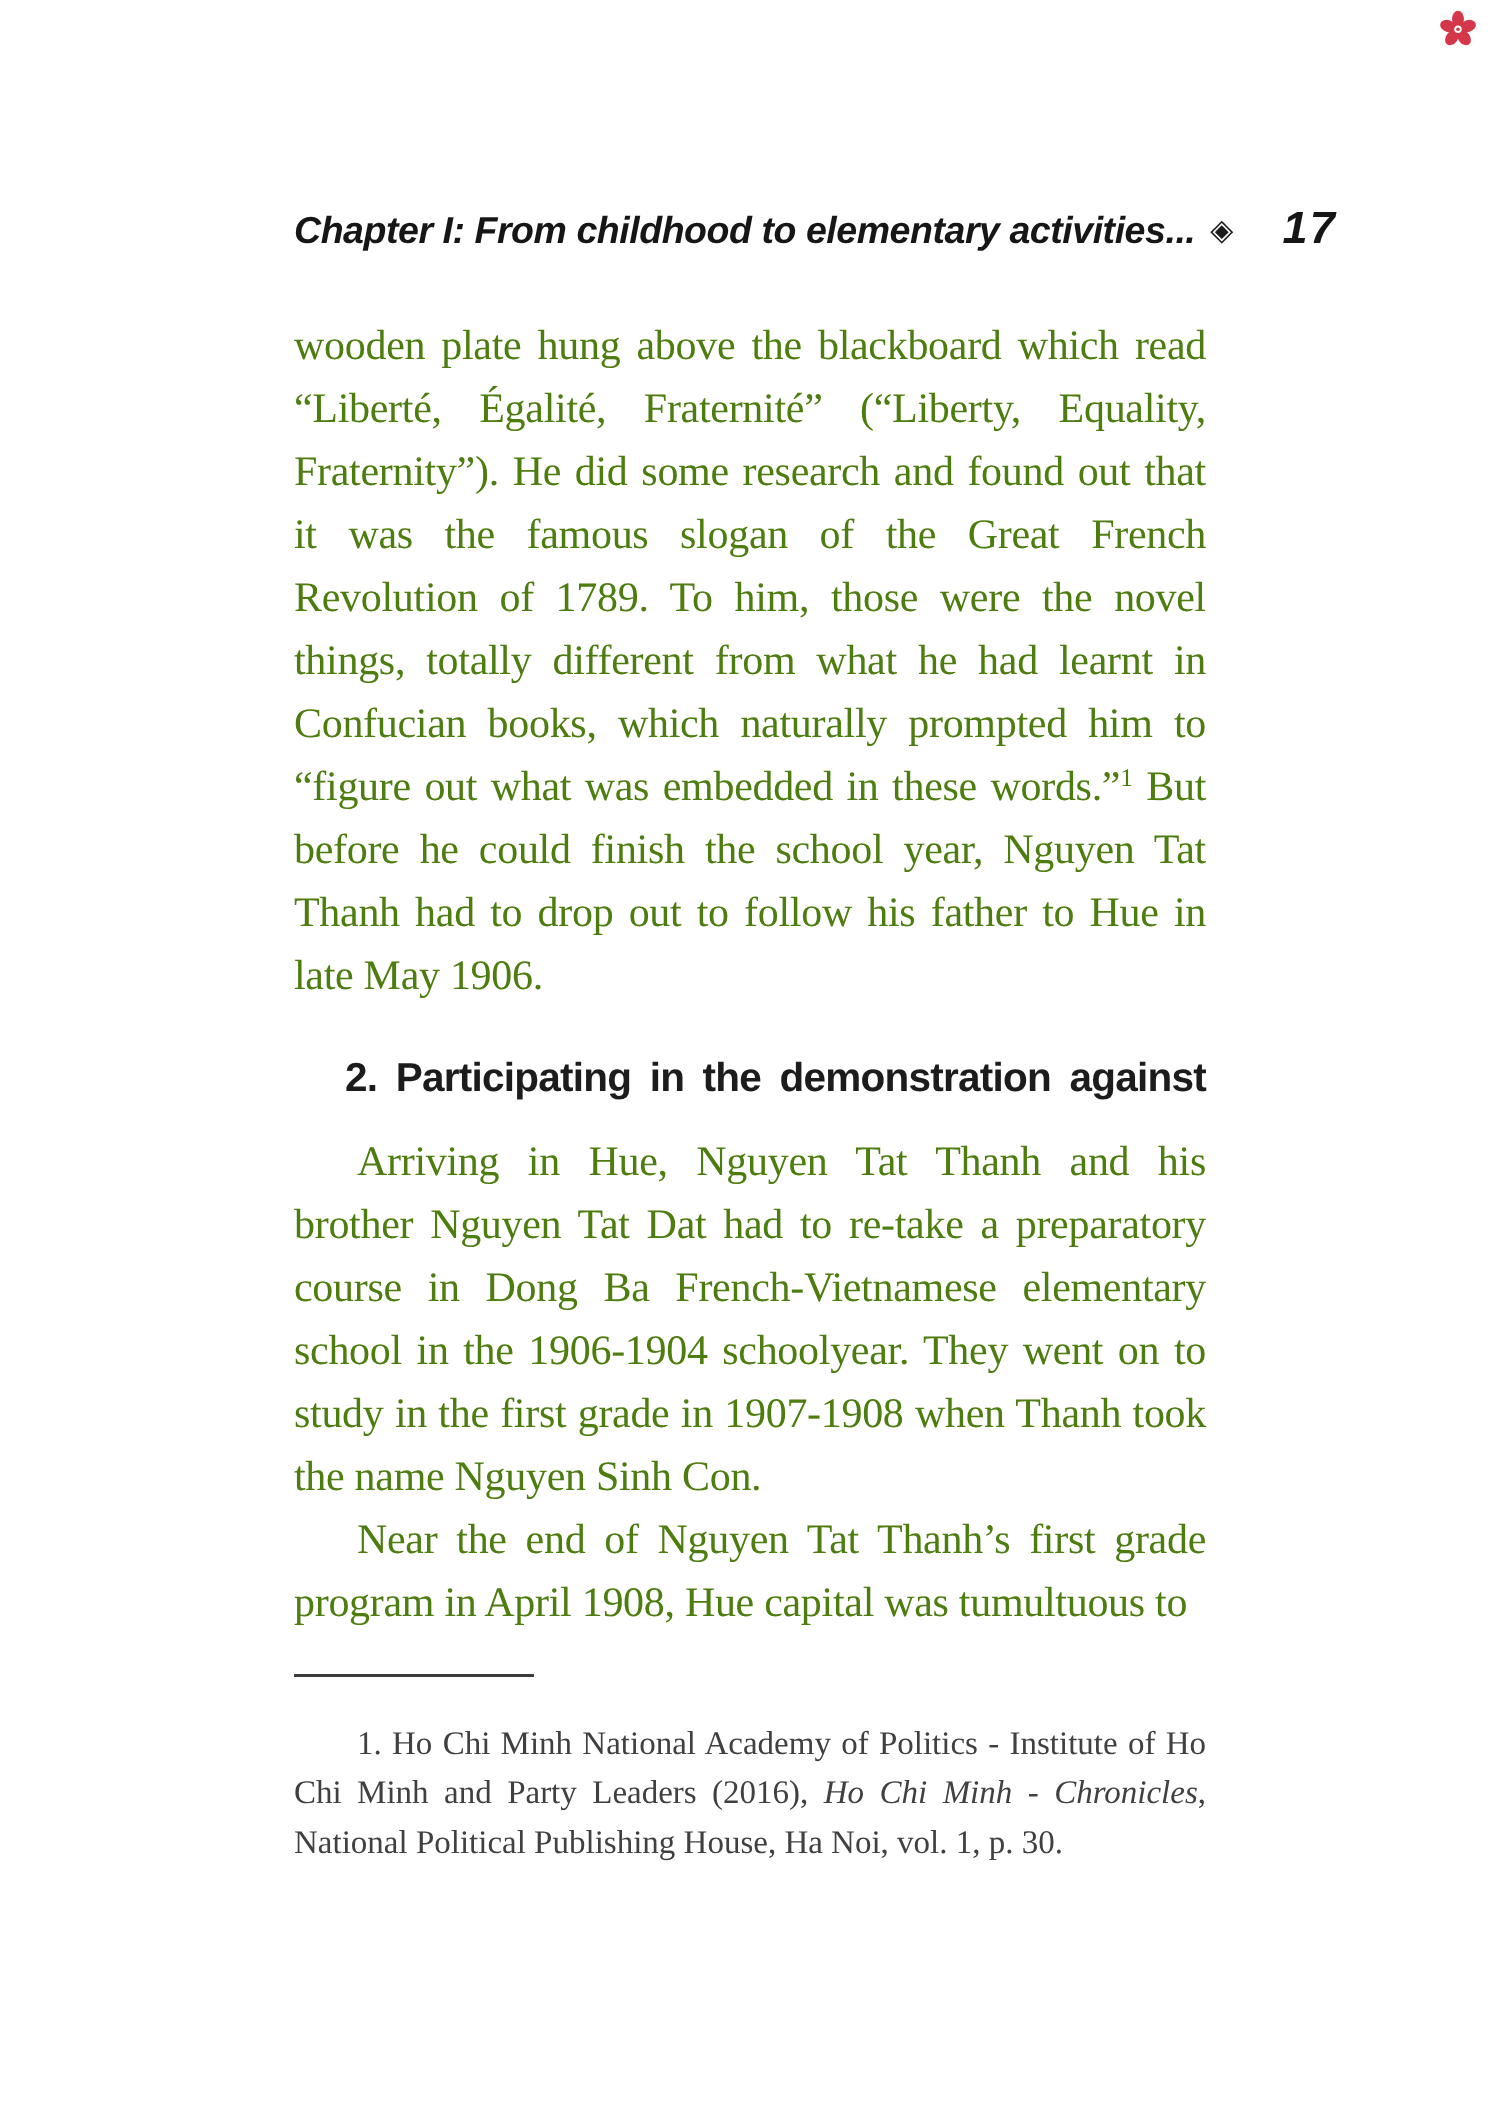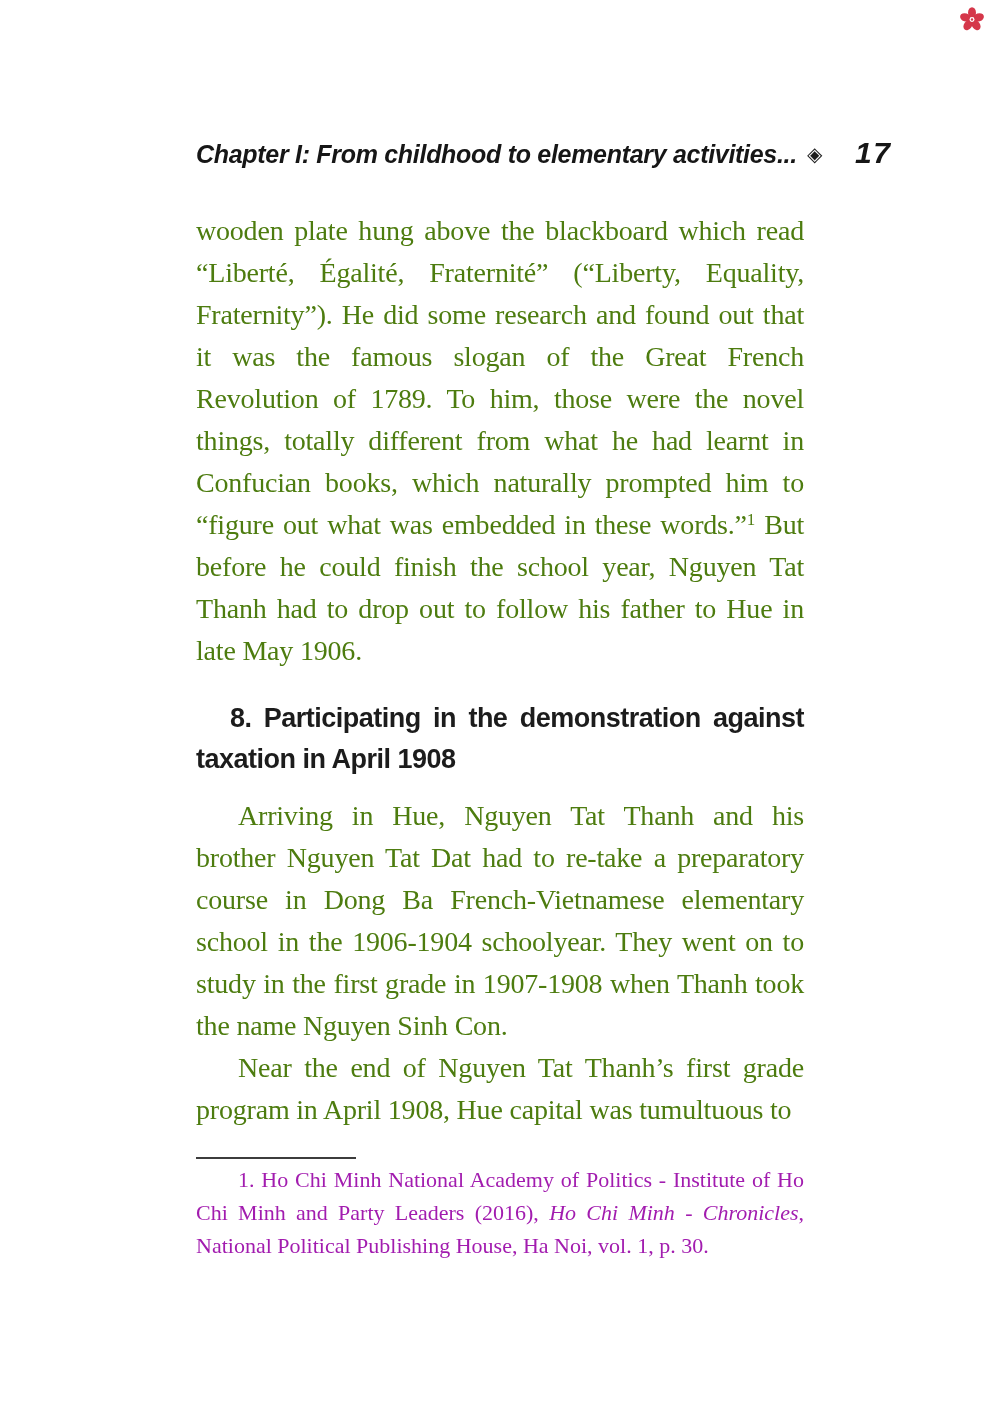--- a/index.html
+++ b/index.html
@@ -84,26 +84,26 @@
   .section-heading .h-line2 {
     text-align: left;
   }
   .par-2 { margin-top: 15px; }
   .footnote-rule {
     margin-top: 26px;
     width: 160px;
     border-top: 2px solid #3c3c3c;
   }
   .footnote {
-    margin-top: 4px;
+    margin-top: 27px;
     font-size: 22px;
     line-height: 33px;
     text-align: justify;
     text-indent: 42px;
-    color: #a21caf;
+    color: #404040;
   }
   .footnote .fn-italic { font-style: italic; }
 </style>
 </head>
 <body>
 
 <div class="page">
 
   <svg class="corner-flower" viewBox="0 0 26 26" xmlns="http://www.w3.org/2000/svg" aria-hidden="true">
     <g fill="#d5374a">
@@ -121,22 +121,21 @@
 
     <div class="running-head">
       <span>Chapter I: From childhood to elementary activities...</span><span class="sep">◈</span><span class="pagenum">17</span>
     </div>
 
     <p class="body-par par-1">
       <span>wooden plate hung above the blackboard which read “Liberté, Égalité, Fraternité” (“Liberty, Equality, Fraternity”). He did some research and found out that it was the famous slogan of the Great French Revolution of 1789. To him, those were the novel things, totally different from what he had learnt in Confucian books, which naturally prompted him to “figure out what was embedded in these words.”</span><span class="fn-ref">1</span><span> But before he could finish the school year, Nguyen Tat Thanh had to drop out to follow his father to Hue in late May 1906.</span>
     </p>
 
     <div class="section-heading">
-      <div class="h-line1">8. Participating in the demonstration against</div>
-      <div class="h-line2">taxation in April 1908</div>
+      <div class="h-line1">2. Participating in the demonstration against</div>
     </div>
 
     <p class="body-par par-2 par-indent">Arriving in Hue, Nguyen Tat Thanh and his brother Nguyen Tat Dat had to re-take a preparatory course in Dong Ba French-Vietnamese elementary school in the 1906-1904 schoolyear. They went on to study in the first grade in 1907-1908 when Thanh took the name Nguyen Sinh Con.</p>
 
     <p class="body-par par-indent">Near the end of Nguyen Tat Thanh’s first grade program in April 1908, Hue capital was tumultuous to</p>
 
     <div class="footnote-rule"></div>
 
     <p class="footnote">
       <span>1. Ho Chi Minh National Academy of Politics - Institute of Ho Chi Minh and Party Leaders (2016), </span><span class="fn-italic">Ho Chi Minh - Chronicles</span><span>, National Political Publishing House, Ha Noi, vol. 1, p. 30.</span>

